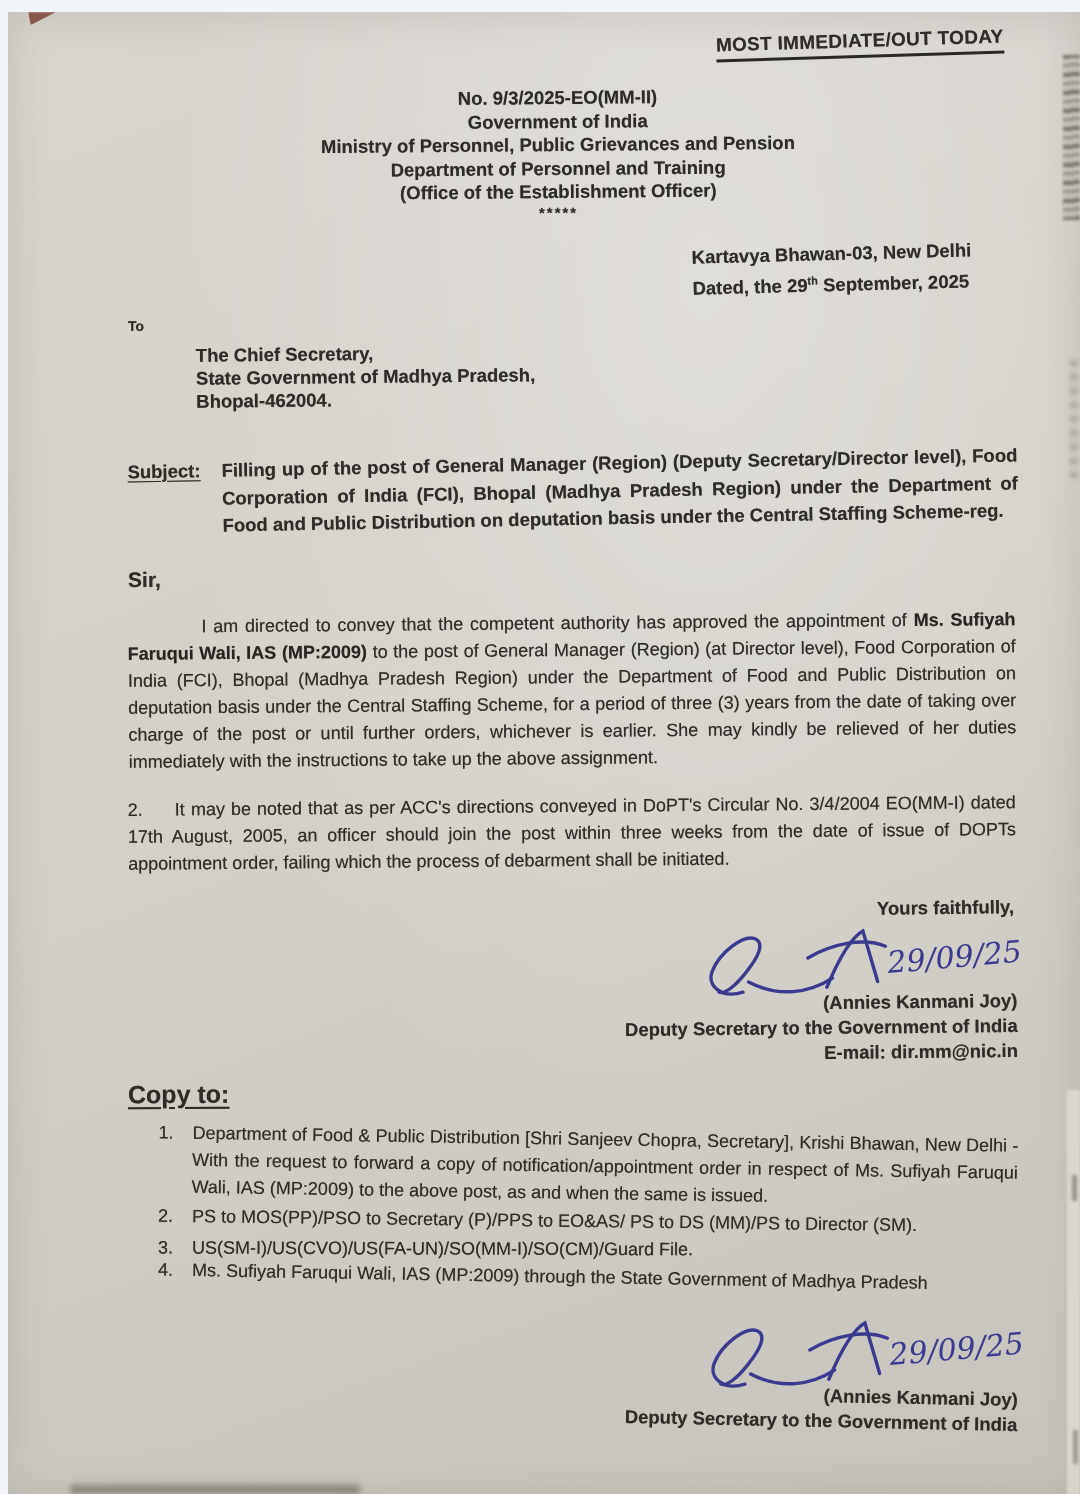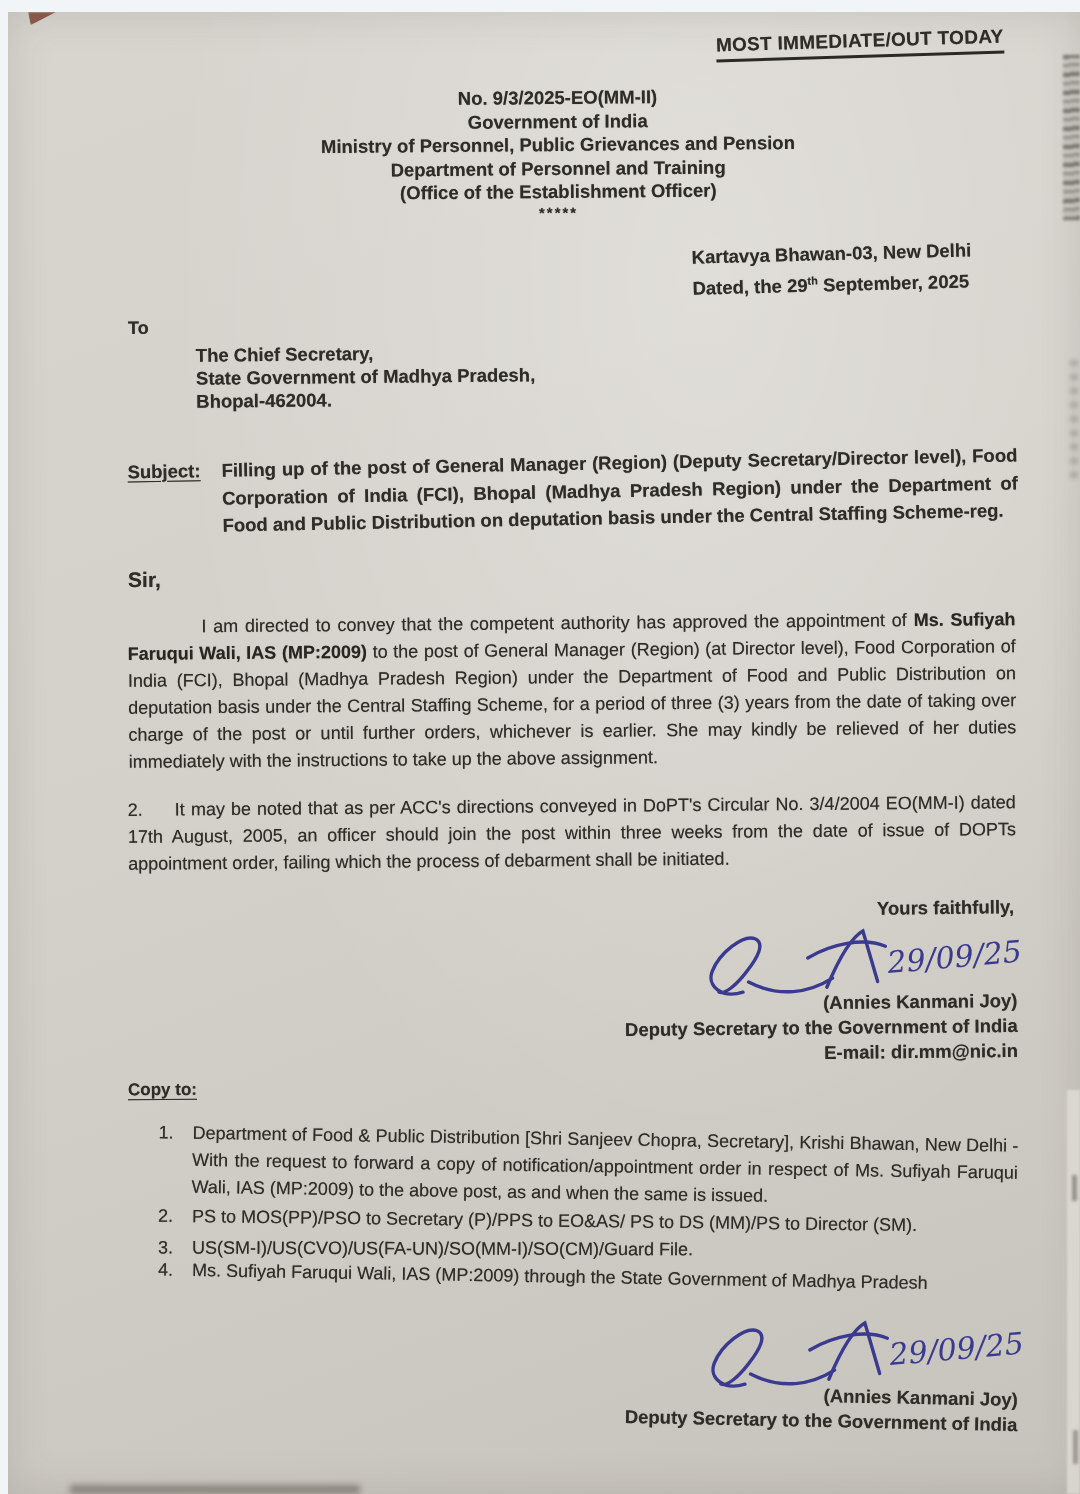--- a/index.html
+++ b/index.html
@@ -25,38 +25,38 @@
   .stamp{top:30px;right:76px;font-size:19px;font-weight:bold;letter-spacing:.3px;
     border-bottom:3px solid #2b2923;padding-bottom:3px;transform:rotate(-1.8deg);}
   
   .letterhead{top:86px;left:0;width:1080px;text-align:center;font-size:18.5px;font-weight:bold;
     line-height:23.5px;transform:translateX(18px) rotate(-0.5deg);}
   .letterhead .stars{font-size:15px;letter-spacing:2px;line-height:18px;}
   
   .dateline{top:240px;left:692px;font-size:18.5px;font-weight:bold;line-height:27px;transform:rotate(-1.5deg);}
   .dateline sup{font-size:11px;}
   
-  .to-label{top:318px;left:128px;font-size:18px;font-weight:bold;transform:rotate(-0.5deg);}
+  .to-label{top:318px;left:128px;font-size:14px;font-weight:bold;transform:rotate(-0.5deg);}
   .recipient{top:342px;left:196px;font-size:18.5px;font-weight:bold;line-height:23px;transform:rotate(-0.6deg);}
   
   .subject{top:450px;left:128px;width:890px;font-size:18.5px;font-weight:bold;line-height:27.5px;transform:rotate(-1.1deg);}
   .subject .lbl{position:absolute;left:0;top:0;text-decoration:underline;text-underline-offset:3px;}
   .subject .stext{margin-left:94px;text-align:justify;}
   
   .sir{top:568px;left:128px;font-size:21px;font-weight:bold;transform:rotate(-0.4deg);}
   .para1{top:610px;left:128px;width:888px;font-size:18px;line-height:27px;text-align:justify;
     text-indent:74px;transform:rotate(-0.5deg);}
   .para2{top:793px;left:128px;width:888px;font-size:18px;line-height:27px;text-align:justify;transform:rotate(-0.5deg);}
   .para2 .num{margin-right:32px;}
   
   .yours{top:897px;right:66px;font-size:18.5px;font-weight:bold;transform:rotate(-0.7deg);}
   .sig1{top:924px;left:698px;}
   .closing-block{top:990px;right:62px;font-size:18.5px;font-weight:bold;line-height:25px;text-align:right;transform:rotate(-0.6deg);}
   
-  .copy-label{top:1080px;left:128px;font-size:17px;font-weight:bold;
+  .copy-label{top:1080px;left:128px;font-size:25px;font-weight:bold;
     text-decoration:underline;text-underline-offset:4px;transform:rotate(-0.3deg);}
   .copy-list{top:1126px;left:158px;width:860px;font-size:18px;line-height:27px;}
   .copy-item{display:flex;margin-bottom:1px;}
   .copy-item .no{width:34px;flex:none;}
   .copy-item .it{flex:1;text-align:justify;}
   .rot1{transform:rotate(0.9deg);}
   .rot2{transform:rotate(0.7deg);}
   .rot3{transform:rotate(0.2deg);}
   .rot4{transform:rotate(1.0deg);}
   

